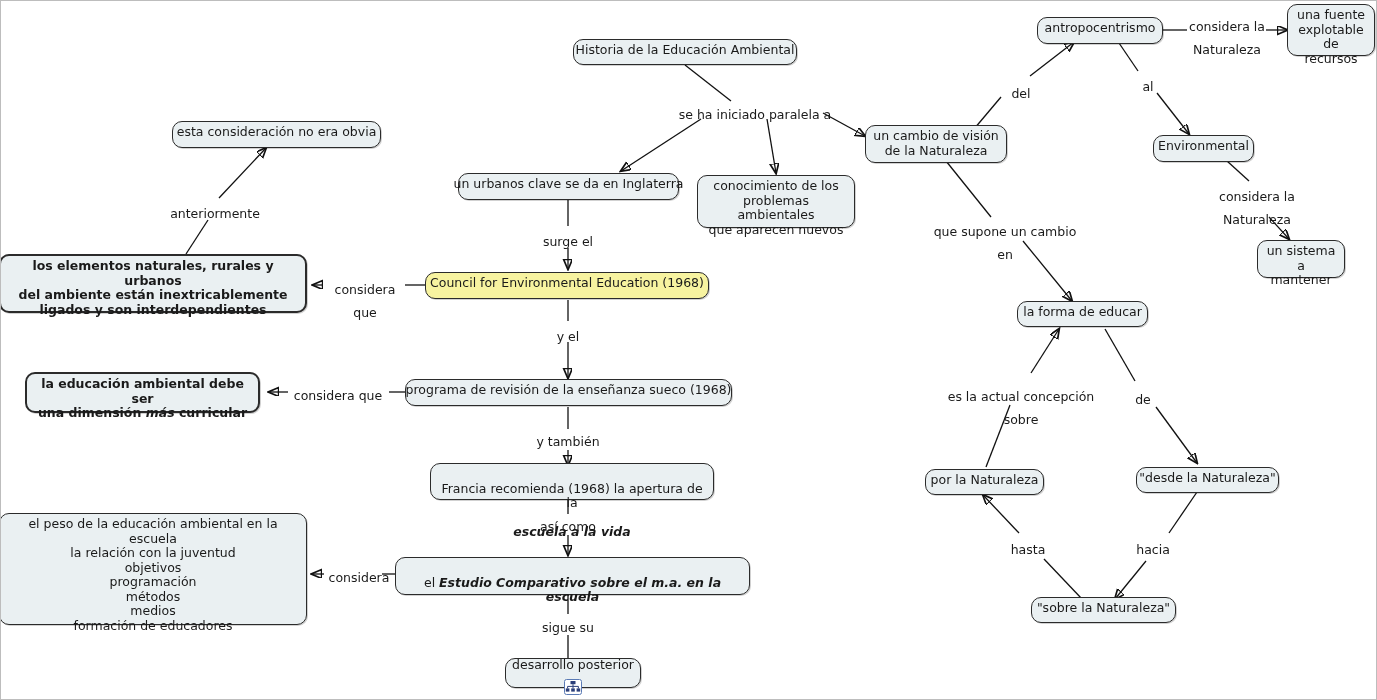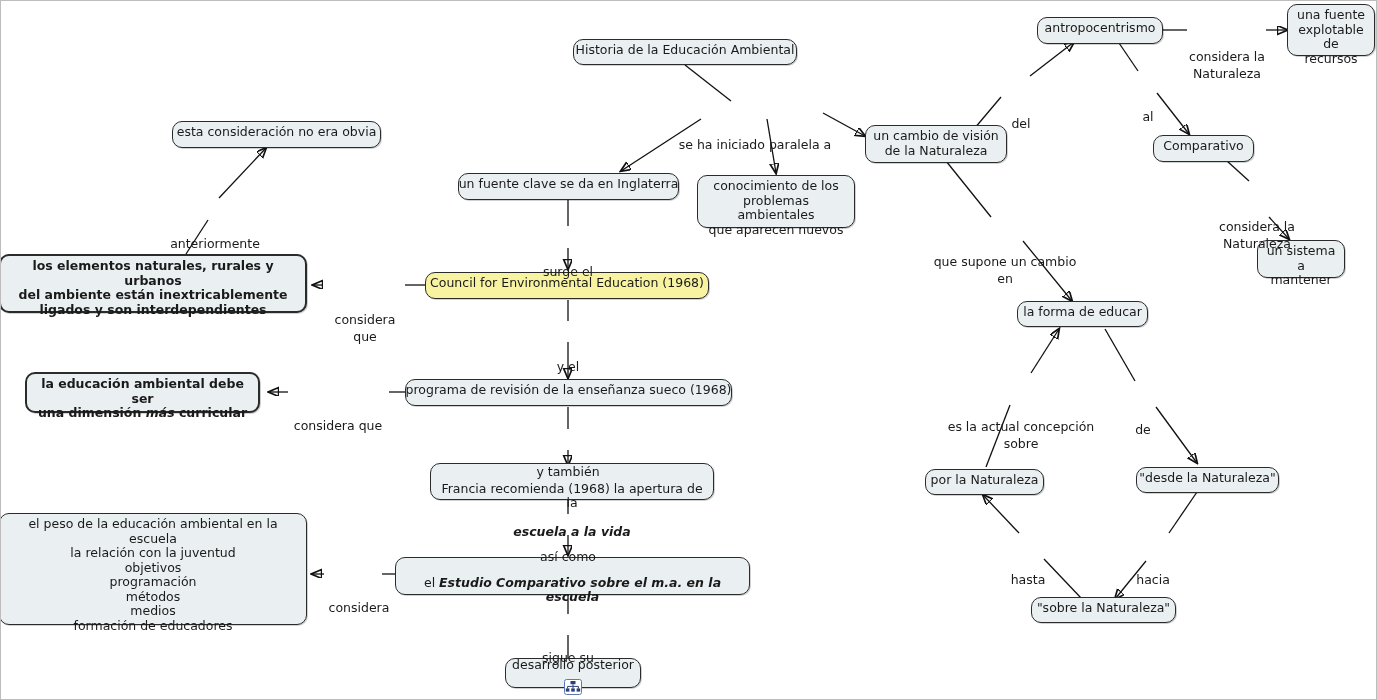--- a/index.html
+++ b/index.html
@@ -37,27 +37,26 @@
   .node.thick{ border-width:2px; font-weight:bold; }
   .node.yellow{ background:#f7f3a0; }
   .node.nowrap{ white-space:nowrap; }
   .node i{font-style:italic;}
   .node .bi{font-weight:bold;font-style:italic;}
 
   
   .lbl{
     position:absolute;
     font-size:12.5px;
-    line-height:17px;
+    line-height:23px;
     color:#1a1a1a;
     text-align:center;
     white-space:pre-line;
     background:transparent;
     z-index:4;
-    margin-top:33px;
   }
   
   #edges{
     position:absolute;
     left:0;top:0;
     width:1377px;height:700px;
     z-index:1;
     pointer-events:none;
   }
   #edges path,#edges line{stroke:#111;stroke-width:1.3;fill:none;}
@@ -146,21 +145,21 @@
 
   <div class="node nowrap" style="left:572px;top:38px;width:224px;height:26px;">
     <span>Historia de la Educación Ambiental</span>
   </div>
 
   <div class="node nowrap" style="left:171px;top:120px;width:209px;height:27px;">
     <span>esta consideración no era obvia</span>
   </div>
 
   <div class="node nowrap" style="left:457px;top:172px;width:221px;height:27px;">
-    <span>un fuente clave se da en Inglaterra</span>
+    <span>un urbanos clave se da en Inglaterra</span>
   </div>
 
   <div class="node" style="left:696px;top:174px;width:158px;height:53px;">
     <span>conocimiento de los
 problemas ambientales
 que aparecen nuevos</span>
   </div>
 
   <div class="node" style="left:864px;top:124px;width:142px;height:38px;">
     <span>un cambio de visión
@@ -171,21 +170,21 @@
     <span>antropocentrismo</span>
   </div>
 
   <div class="node" style="left:1286px;top:3px;width:88px;height:52px;">
     <span>una fuente
 explotable
 de recursos</span>
   </div>
 
   <div class="node nowrap" style="left:1152px;top:134px;width:101px;height:27px;">
-    <span>Comparativo</span>
+    <span>Environmental</span>
   </div>
 
   <div class="node" style="left:1256px;top:239px;width:88px;height:38px;">
     <span>un sistema
 a mantener</span>
   </div>
 
   <div class="node thick" style="left:-2px;top:253px;width:308px;height:59px;">
     <span>los elementos naturales, rurales y urbanos
 del ambiente están inextricablemente

